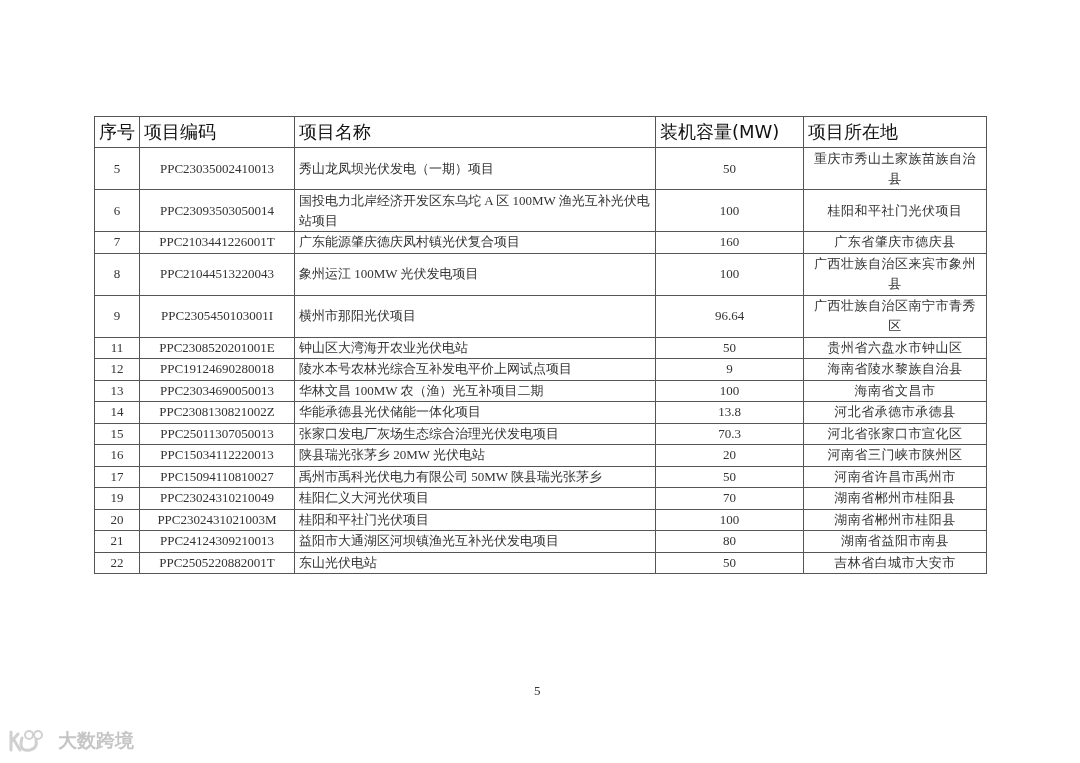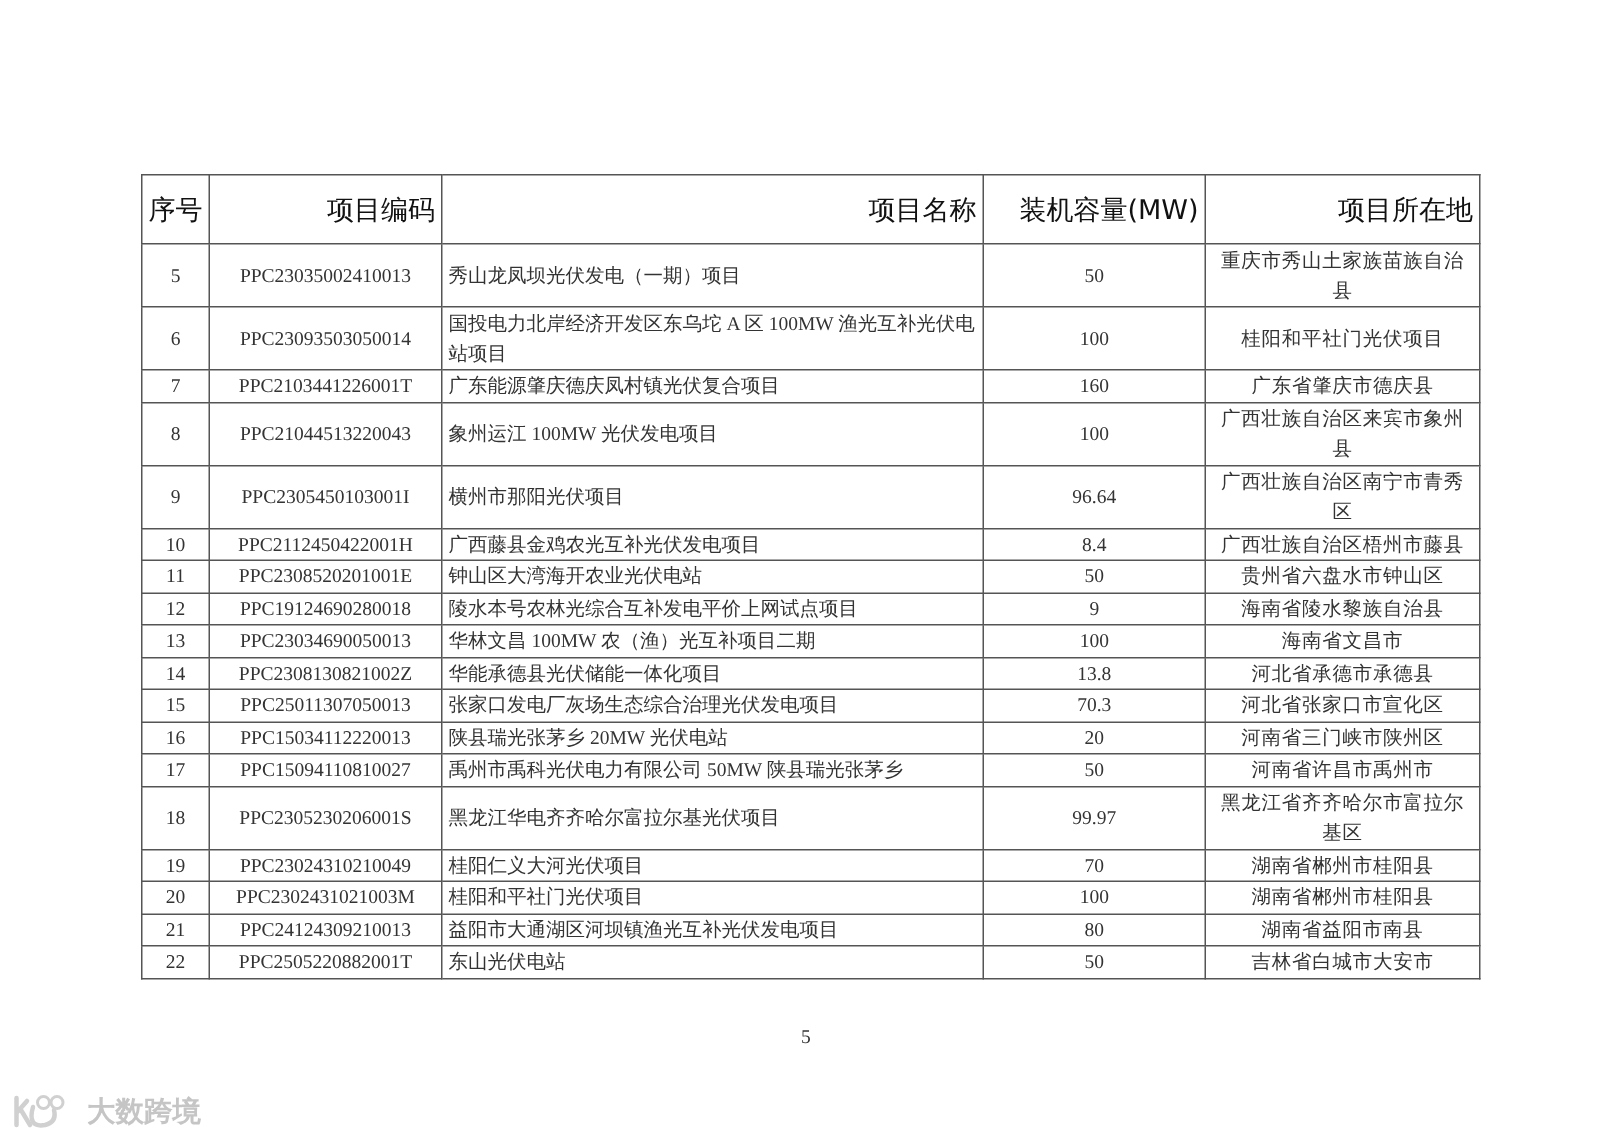--- a/index.html
+++ b/index.html
@@ -9,22 +9,22 @@
   }
   .page { position:absolute; left:0; top:0; width:1080px; height:763px; background:#fff; }
   table.proj {
     position:absolute; left:94px; top:116px; width:892px;
     border-collapse:collapse; table-layout:fixed;
   }
   table.proj th, table.proj td {
     border:1px solid #555; padding:0 4px; box-sizing:border-box;
   }
   table.proj th {
-    height:46px; font-family:"DejaVu Sans","Liberation Sans",sans-serif;
-    font-size:18px; font-weight:normal; color:#111; text-align:right; white-space:nowrap;
+    height:31px; font-family:"DejaVu Sans","Liberation Sans",sans-serif;
+    font-size:18px; font-weight:normal; color:#111; text-align:left; white-space:nowrap;
   }
   table.proj td { font-size:13px; line-height:20px; color:#333; }
   td.c-seq, td.c-code, td.c-cap { text-align:center; white-space:nowrap; }
   td.c-name { text-align:left; }
   td.c-loc { text-align:center; letter-spacing:0.5px; }
   tr.h2 td { height:42px; }
   tr.h1 td { height:21.5px; line-height:18px; }
   .page-num {
     position:absolute; left:534px; top:683px; font-size:13px; color:#333;
   }
@@ -87,27 +87,20 @@
         <td class="c-loc">广西壮族自治区来宾市象州县</td>
       </tr>
       <tr class="h2">
         <td class="c-seq">9</td>
         <td class="c-code">PPC2305450103001I</td>
         <td class="c-name">横州市那阳光伏项目</td>
         <td class="c-cap">96.64</td>
         <td class="c-loc">广西壮族自治区南宁市青秀区</td>
       </tr>
       <tr class="h1">
-        <td class="c-seq">10</td>
-        <td class="c-code">PPC2112450422001H</td>
-        <td class="c-name">广西藤县金鸡农光互补光伏发电项目</td>
-        <td class="c-cap">8.4</td>
-        <td class="c-loc">广西壮族自治区梧州市藤县</td>
-      </tr>
-      <tr class="h1">
         <td class="c-seq">11</td>
         <td class="c-code">PPC2308520201001E</td>
         <td class="c-name">钟山区大湾海开农业光伏电站</td>
         <td class="c-cap">50</td>
         <td class="c-loc">贵州省六盘水市钟山区</td>
       </tr>
       <tr class="h1">
         <td class="c-seq">12</td>
         <td class="c-code">PPC19124690280018</td>
         <td class="c-name">陵水本号农林光综合互补发电平价上网试点项目</td>
@@ -142,27 +135,20 @@
         <td class="c-cap">20</td>
         <td class="c-loc">河南省三门峡市陕州区</td>
       </tr>
       <tr class="h1">
         <td class="c-seq">17</td>
         <td class="c-code">PPC15094110810027</td>
         <td class="c-name">禹州市禹科光伏电力有限公司 50MW 陕县瑞光张茅乡</td>
         <td class="c-cap">50</td>
         <td class="c-loc">河南省许昌市禹州市</td>
       </tr>
-      <tr class="h2">
-        <td class="c-seq">18</td>
-        <td class="c-code">PPC2305230206001S</td>
-        <td class="c-name">黑龙江华电齐齐哈尔富拉尔基光伏项目</td>
-        <td class="c-cap">99.97</td>
-        <td class="c-loc">黑龙江省齐齐哈尔市富拉尔基区</td>
-      </tr>
       <tr class="h1">
         <td class="c-seq">19</td>
         <td class="c-code">PPC23024310210049</td>
         <td class="c-name">桂阳仁义大河光伏项目</td>
         <td class="c-cap">70</td>
         <td class="c-loc">湖南省郴州市桂阳县</td>
       </tr>
       <tr class="h1">
         <td class="c-seq">20</td>
         <td class="c-code">PPC2302431021003M</td>

